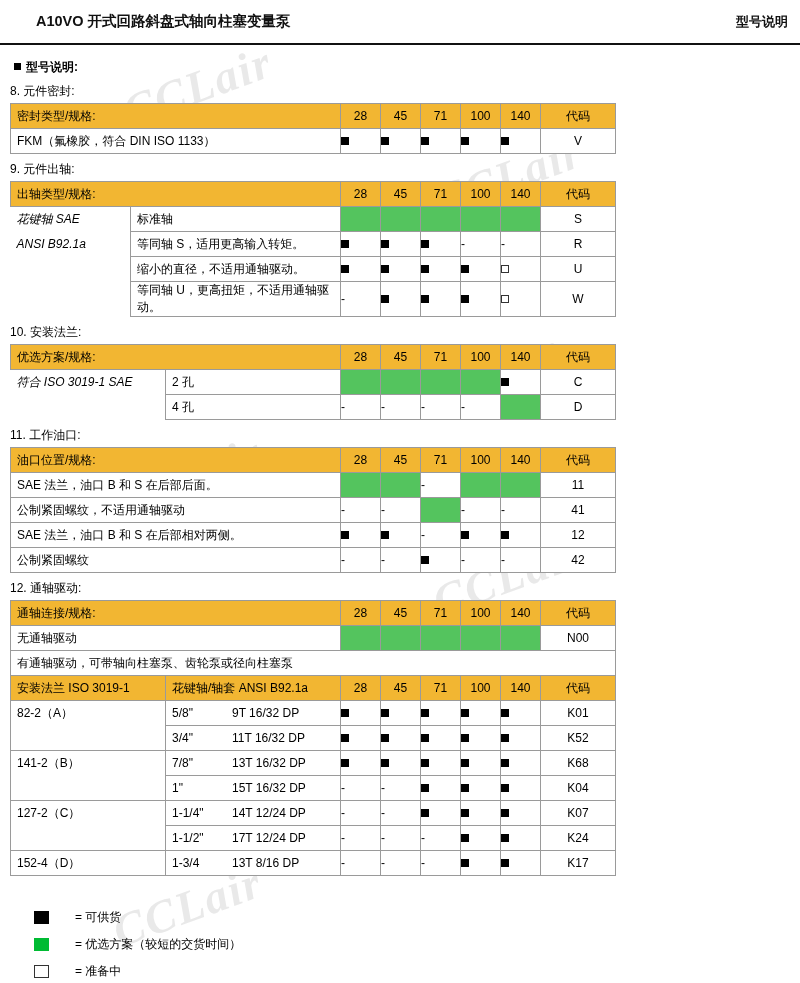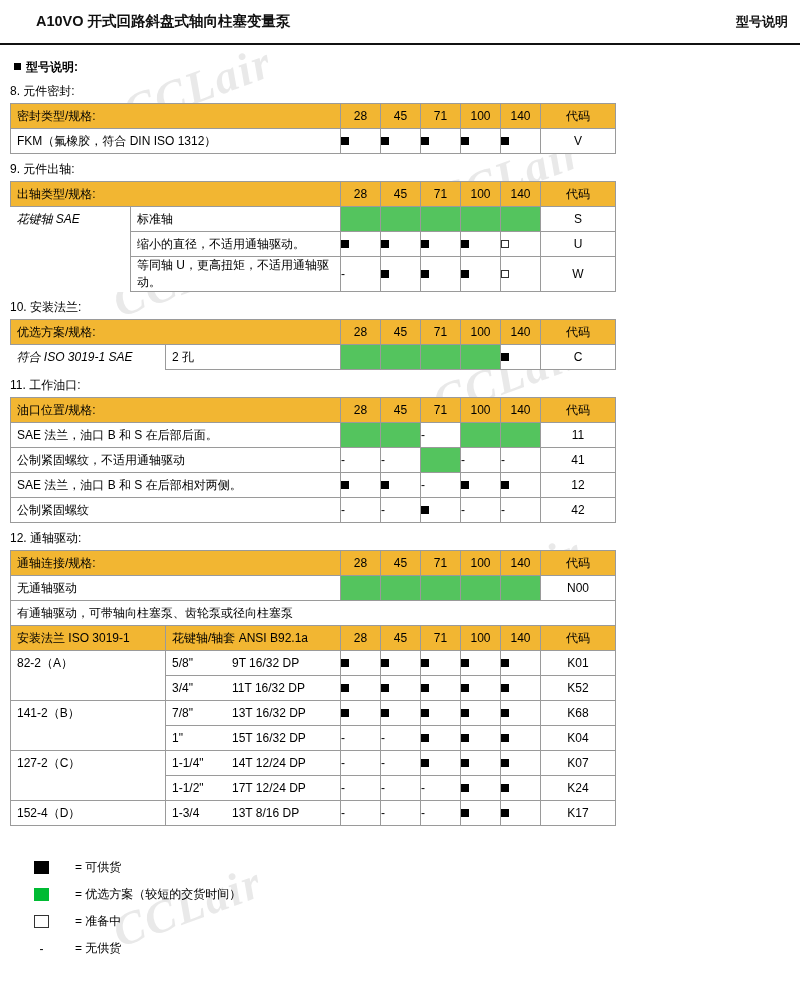--- a/index.html
+++ b/index.html
@@ -211,21 +211,21 @@
           <tr class="hdr">
         <td>密封类型/规格:</td>
         <td class="ctr">28</td>
         <td class="ctr">45</td>
         <td class="ctr">71</td>
         <td class="ctr">100</td>
         <td class="ctr">140</td>
         <td class="ctr">代码</td>
       </tr>
       <tr>
-        <td>FKM（氟橡胶，符合 DIN ISO 1312）</td>
+        <td>FKM（氟橡胶，符合 DIN ISO 1133）</td>
         <td class="mk"><span class="m-sq"></span></td>
         <td class="mk"><span class="m-sq"></span></td>
         <td class="mk"><span class="m-sq"></span></td>
         <td class="mk"><span class="m-sq"></span></td>
         <td class="mk"><span class="m-sq"></span></td>
         <td class="code">V</td>
       </tr>
     </tbody>
       </table>
 
@@ -258,20 +258,30 @@
         <td class="nb" style="border-bottom:none">花键轴  SAE</td>
         <td>标准轴</td>
         <td class="mk green"></td>
         <td class="mk green"></td>
         <td class="mk green"></td>
         <td class="mk green"></td>
         <td class="mk green"></td>
         <td class="code">S</td>
       </tr>
       <tr>
+        <td class="nb" style="border-top:none;border-bottom:none">ANSI B92.1a</td>
+        <td>等同轴 S，适用更高输入转矩。</td>
+        <td class="mk"><span class="m-sq"></span></td>
+        <td class="mk"><span class="m-sq"></span></td>
+        <td class="mk"><span class="m-sq"></span></td>
+        <td class="mk"><span class="m-dash">-</span></td>
+        <td class="mk"><span class="m-dash">-</span></td>
+        <td class="code">R</td>
+      </tr>
+      <tr>
         <td class="nb" style="border-top:none;border-bottom:none"></td>
         <td>缩小的直径，不适用通轴驱动。</td>
         <td class="mk"><span class="m-sq"></span></td>
         <td class="mk"><span class="m-sq"></span></td>
         <td class="mk"><span class="m-sq"></span></td>
         <td class="mk"><span class="m-sq"></span></td>
         <td class="mk"><span class="m-open"></span></td>
         <td class="code">U</td>
       </tr>
       <tr>
@@ -314,20 +324,30 @@
       </tr>
       <tr>
         <td class="nb" style="border-bottom:none">符合 ISO 3019-1 SAE</td>
         <td>2 孔</td>
         <td class="mk green"></td>
         <td class="mk green"></td>
         <td class="mk green"></td>
         <td class="mk green"></td>
         <td class="mk"><span class="m-sq"></span></td>
         <td class="code">C</td>
+      </tr>
+      <tr>
+        <td class="nb" style="border-top:none"></td>
+        <td>4 孔</td>
+        <td class="mk"><span class="m-dash">-</span></td>
+        <td class="mk"><span class="m-dash">-</span></td>
+        <td class="mk"><span class="m-dash">-</span></td>
+        <td class="mk"><span class="m-dash">-</span></td>
+        <td class="mk green"></td>
+        <td class="code">D</td>
       </tr>
     </tbody>
       </table>
 
     <div class="item-title">
       <span>11.</span>
       <span>工作油口:</span>
     </div>
     <table class="t">
       <colgroup>

